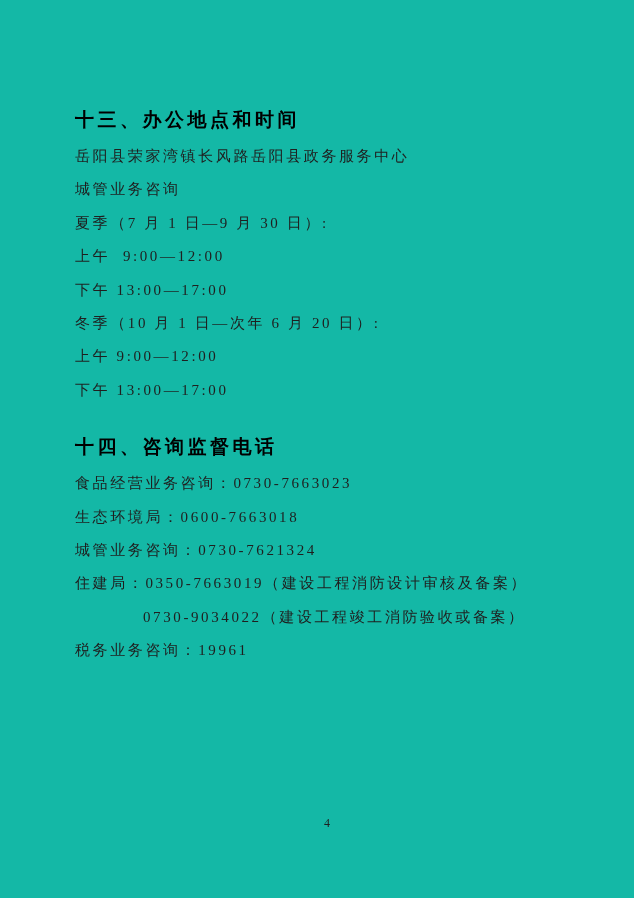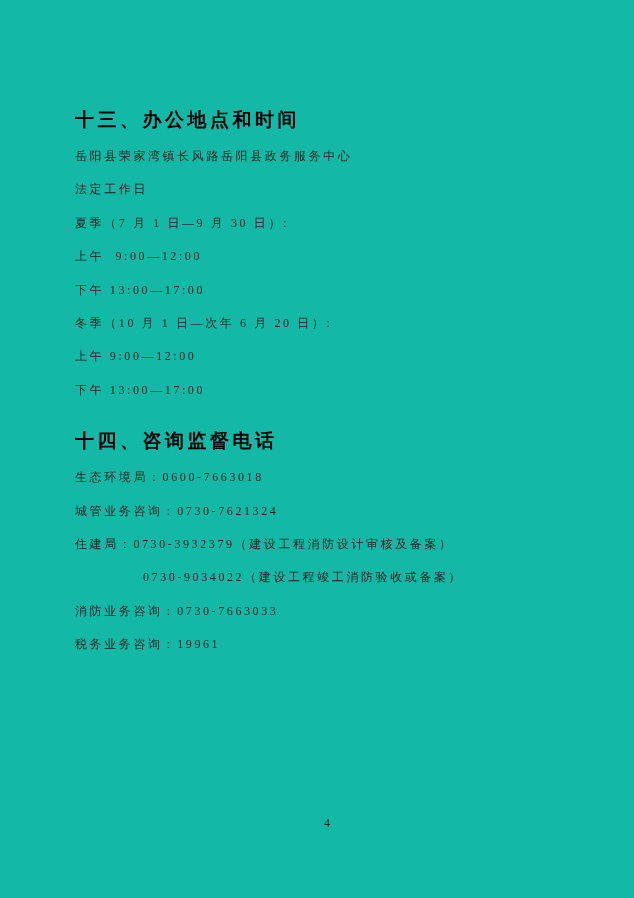--- a/index.html
+++ b/index.html
@@ -26,28 +26,28 @@
   .section-heading {
     margin: 0;
     font-family: "Liberation Sans", "DejaVu Sans", sans-serif;
     font-weight: bold;
     font-size: 19px;
     line-height: 28px;
     letter-spacing: 3.5px;
     color: #000000;
   }
   .section-heading.second {
-    margin-top: 20px;
+    margin-top: 26px;
   }
   .section-body {
     margin-top: 6px;
   }
   .doc-line {
     margin: 0;
-    font-size: 12px;
+    font-size: 15px;
     line-height: 33.4px;
     letter-spacing: 2.6px;
     white-space: pre-wrap;
     color: #1f1f1f;
   }
   .doc-line.indent {
     padding-left: 68px;
   }
   .page-footer {
     position: absolute;
@@ -63,36 +63,36 @@
 </head>
 <body>
 
 <div class="page">
   <div class="content">
 
     <h2 class="section-heading">十三、办公地点和时间</h2>
 
     <div class="section-body">
       <p class="doc-line">岳阳县荣家湾镇长风路岳阳县政务服务中心</p>
-      <p class="doc-line">法定工作日</p>
+      <p class="doc-line">城管业务咨询</p>
       <p class="doc-line">夏季（7 月 1 日—9 月 30 日）:</p>
       <p class="doc-line">上午  9:00—12:00</p>
       <p class="doc-line">下午 13:00—17:00</p>
       <p class="doc-line">冬季（10 月 1 日—次年 6 月 20 日）:</p>
       <p class="doc-line">上午 9:00—12:00</p>
       <p class="doc-line">下午 13:00—17:00</p>
     </div>
 
     <h2 class="section-heading second">十四、咨询监督电话</h2>
 
     <div class="section-body">
+      <p class="doc-line">食品经营业务咨询：0730-7663023</p>
       <p class="doc-line">生态环境局：0600-7663018</p>
       <p class="doc-line">城管业务咨询：0730-7621324</p>
-      <p class="doc-line">住建局：0730-3932379（建设工程消防设计审核及备案）</p>
+      <p class="doc-line">住建局：0350-7663019（建设工程消防设计审核及备案）</p>
       <p class="doc-line indent">0730-9034022（建设工程竣工消防验收或备案）</p>
-      <p class="doc-line">消防业务咨询：0730-7663033</p>
       <p class="doc-line">税务业务咨询：19961</p>
     </div>
 
   </div>
 
   <div class="page-footer">4</div>
 </div>
 
 </body></html>

